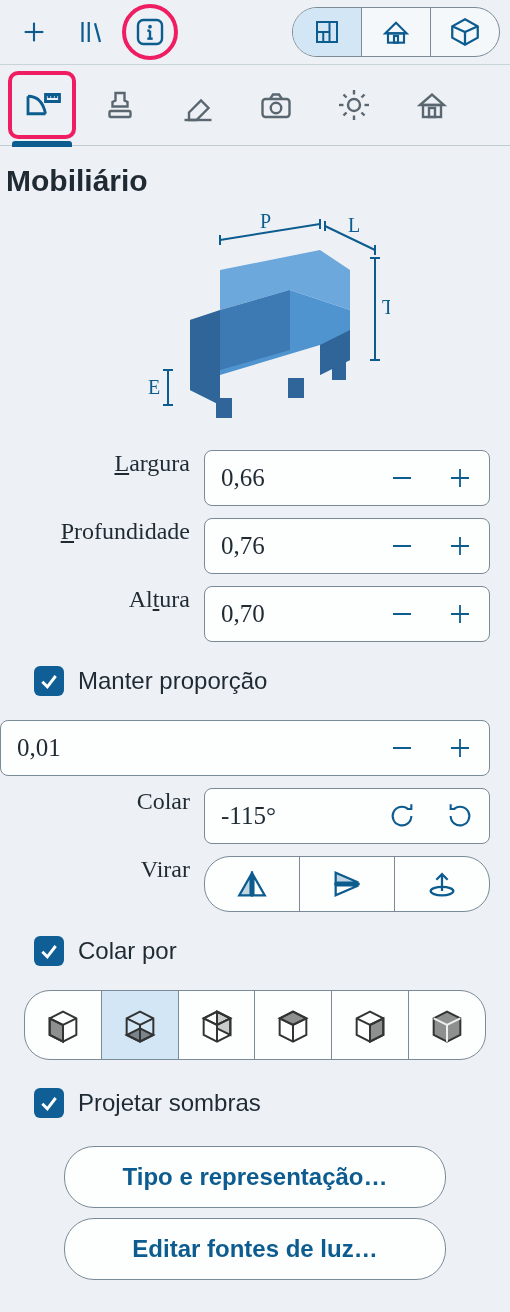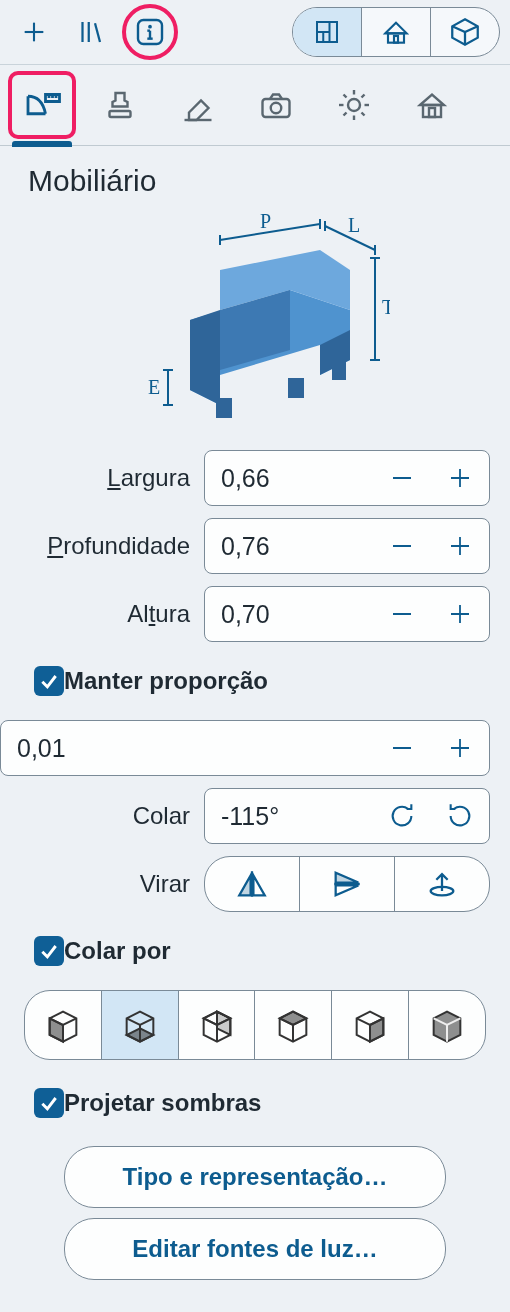--- a/index.html
+++ b/index.html
@@ -95,34 +95,35 @@
   .sq-highlight{
     position:absolute;
     inset:-6px;
     border:4px solid var(--highlight);
     border-radius:10px;
     pointer-events:none;
   }
   
   .section-title{
     font-size:30px;
-    font-weight:400;
-    padding:18px 22px 6px 28px;
+    font-weight:700;
+    padding:18px 22px 6px 6px;
   }
   
   .diagram{
     display:flex;justify-content:center;
     padding:6px 0 14px 0;
   }
   
   .prop-row{
     display:flex;
-    align-items:center;
+    align-items:flex-start;
     padding:6px 20px 6px 0;
     gap:14px;
+    font-family:Liberation Serif, serif;
   }
   .prop-label{
     width:190px;
     text-align:right;
     font-size:24px;
     color:var(--text);
   }
   .prop-label .ul{text-decoration:underline;}
   .field-wrap{
     flex:1;
@@ -140,24 +141,23 @@
     font-size:25px;
     color:var(--text);
   }
   .step-btn{
     width:58px;height:100%;
     display:flex;align-items:center;justify-content:center;
     color:var(--accent);
   }
   
   .check-row{
-    display:flex;align-items:center;
+    display:flex;align-items:center;gap:14px;
     padding:18px 20px 18px 34px;
     font-size:24px;
-    font-weight:bold;
   }
   .checkbox{
     width:30px;height:30px;
     border-radius:6px;
     background:var(--check);
     display:flex;align-items:center;justify-content:center;
     color:#fff;
     flex-shrink:0;
   }
   

